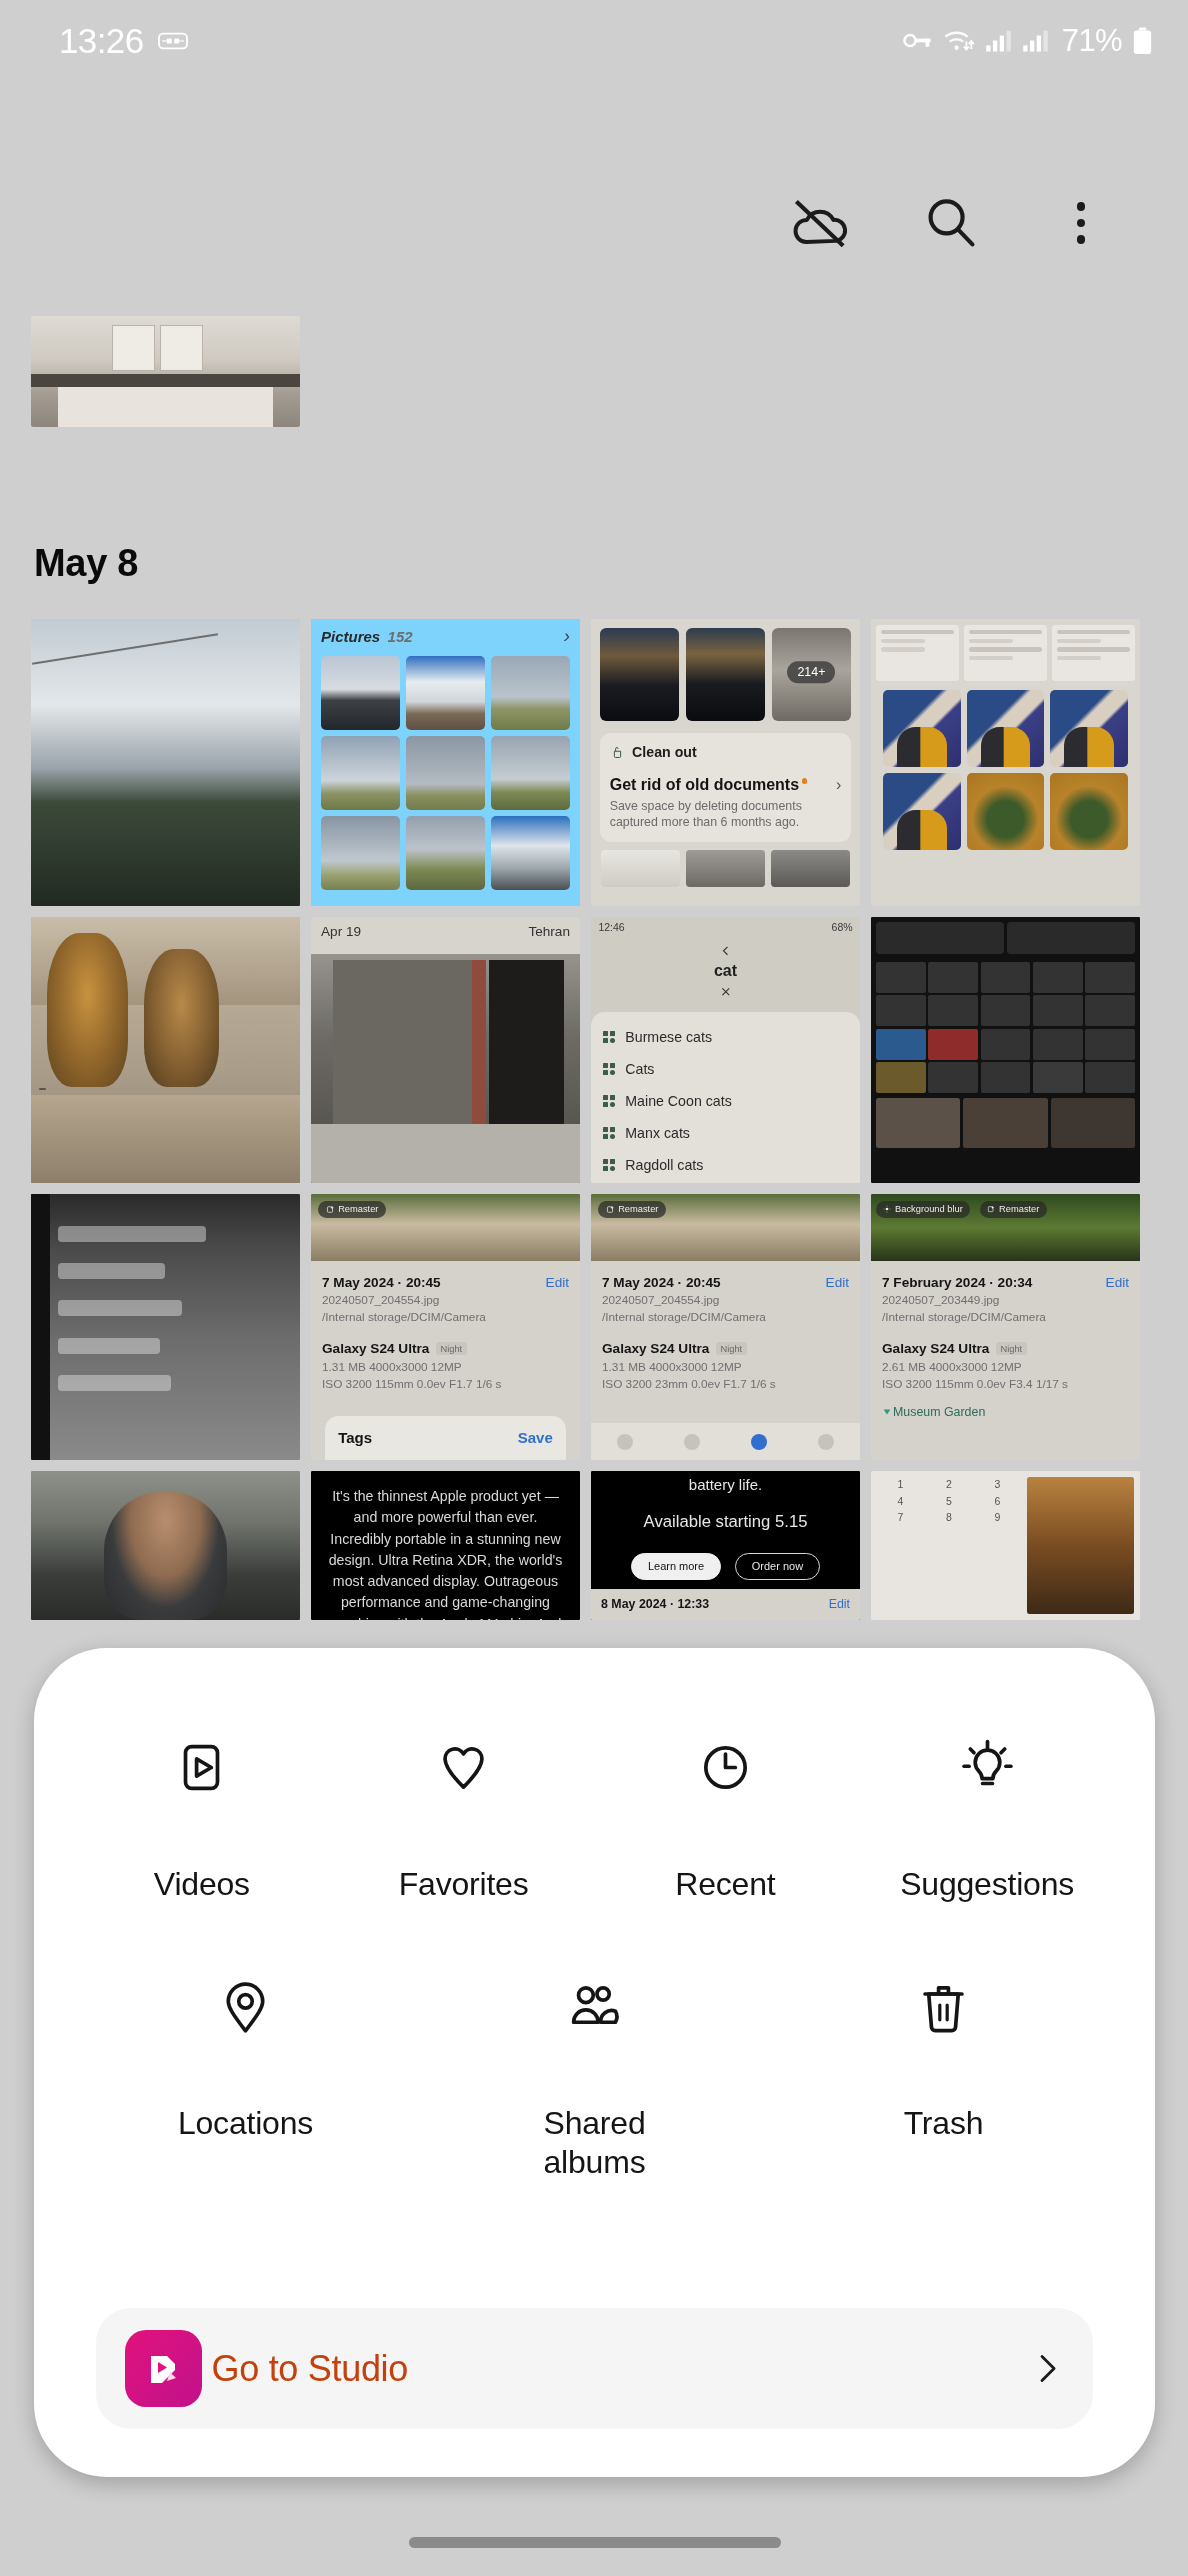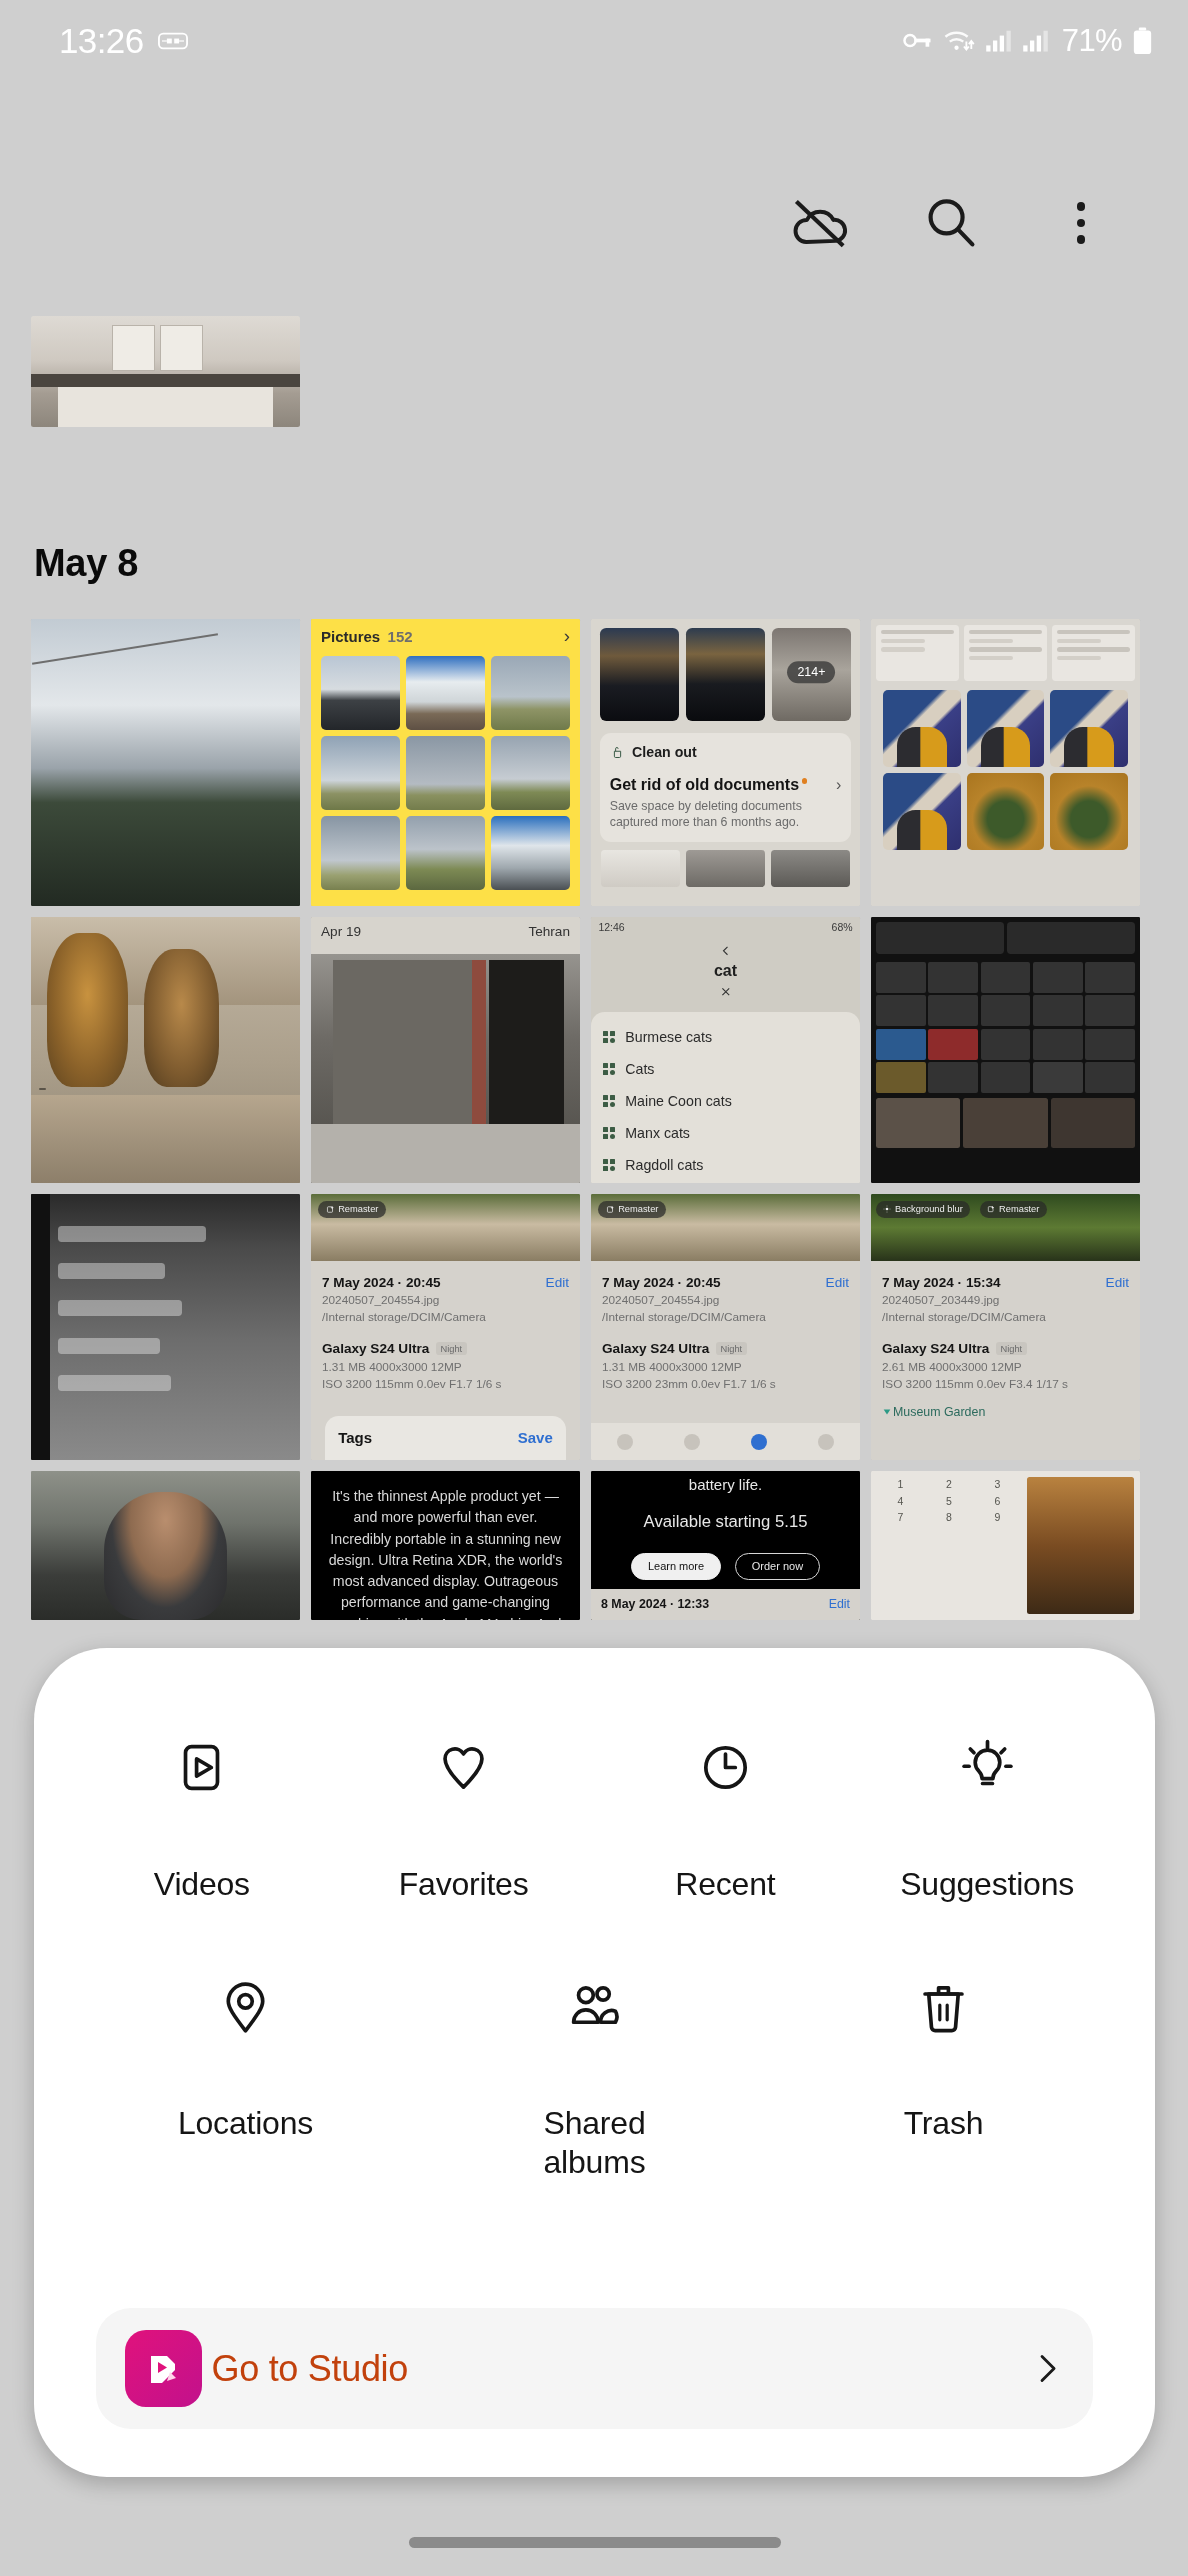--- a/index.html
+++ b/index.html
@@ -57,21 +57,21 @@
   .grid { position:absolute; top: 619px; left: 31px; width: 1133px; }
   .grid-row { display:flex; gap: 11px; margin-bottom: 11px; }
   .cell {
     width: 269px; height: 287px; overflow: hidden; position: relative;
     background: #bdbdbd; border-radius: 1.2px;
   }
   .cell.short { height: 266px; }
   .cell.r4 { height: 149px; }
 
   
-  .ss { position:absolute; inset:0; background:#fde047; }
+  .ss { position:absolute; inset:0; background:#7dd3fc;font-style:italic; }
   .ss-head { display:flex; align-items:center; justify-content:space-between; padding: 6.2px 10px 0; }
   .ss-title { font-size: 15px; color:#2a2a2a; font-weight:bold; }
   .ss-count { font-size: 15px; color:#6e6e6e; font-weight:bold; margin-left: 7.4px;}
   .ss-chev { font-size: 18.6px; color:#3a3a3a; }
   .mini-grid { display:grid; grid-template-columns: repeat(3, 1fr); gap:6.2px; padding: 8.7px 10px; }
   .mini { height: 74px; border-radius: 5px; }
 
   
   .sky1 { background: linear-gradient(180deg,#b9c6d4 0%,#d7dce0 45%,#3d4145 60%,#23262a 100%); }
   .sky2 { background: linear-gradient(180deg,#2f6fc0 0%,#e7ecef 35%,#cfd5d8 62%,#7a6a57 78%,#5e5044 100%); }
@@ -576,21 +576,21 @@
               <span class="pill" style="left:109px;">
                 <svg width="8" height="8" viewBox="0 0 24 24">
                     <rect x="4" y="5" width="14" height="15" rx="2" fill="none" stroke="#eee" stroke-width="2"></rect>
                     <path d="M17 3 l1.5 3 3 1.5 -3 1.5 -1.5 3 -1.5 -3 -3 -1.5 3 -1.5z" fill="#eee"></path>
                   </svg>
                 <span>Remaster</span>
               </span>
             </div>
             <div class="det-body">
               <div class="det-date">
-                <span>7 May 2024 · 15:34</span>
+                <span>7 February 2024 · 20:34</span>
                 <span class="det-edit">Edit</span>
               </div>
               <div class="det-dim">20240507_203449.jpg</div>
               <div class="det-dim">/Internal storage/DCIM/Camera</div>
               <div class="det-dev">
                 <span>Galaxy S24 Ultra</span>
                 <span class="det-tag">Night</span>
               </div>
               <div class="det-meta">2.61 MB    4000x3000    12MP</div>
               <div class="det-meta">ISO 3200    115mm    0.0ev    F3.4    1/17 s</div>

